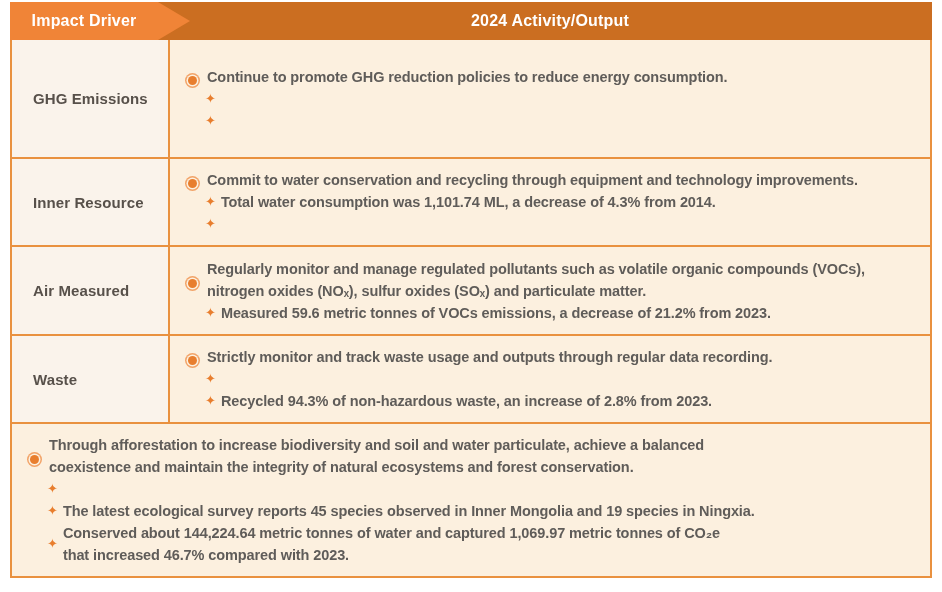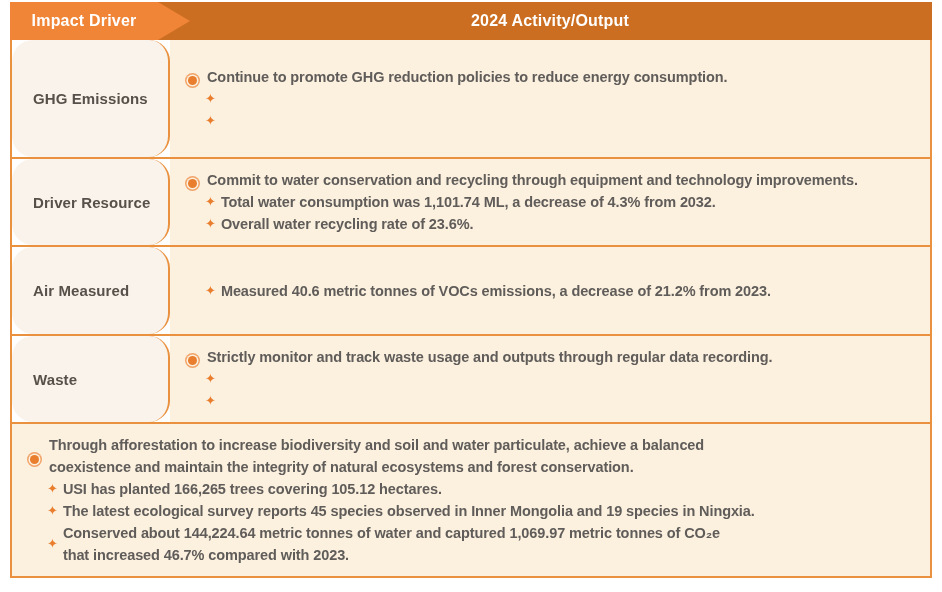--- a/index.html
+++ b/index.html
@@ -61,21 +61,20 @@
   .row:nth-child(2){min-height:88px;}
   .row:nth-child(3){min-height:89px;}
   .row:nth-child(4){min-height:88px;}
   .row:nth-child(5){min-height:154px;}
   .cell-driver{
     width:158px;flex:0 0 158px;
     background:var(--driver-col-bg);
     border-right:2px solid var(--border);
     display:flex;align-items:center;
     padding-left:21px;
-    border-radius:21px;
   }
   .driver-label{
     color:var(--driver-text);font-size:15px;font-weight:bold;
     letter-spacing:.1px;
   }
   .cell-activity{
     flex:1 1 auto;
     background:var(--activity-col-bg);
     display:flex;flex-direction:column;justify-content:center;
     padding:9px 10px 9px 15px;
@@ -125,84 +124,88 @@
   </div>
 
   <div class="item sub">
     <span class="bullet-star">✦</span>
   </div>
 </div>
   </div>
 
   <div class="row">
     <div class="cell-driver">
-      <span class="driver-label">Driver Resource</span>
+      <span class="driver-label">Inner Resource</span>
     </div>
     <div class="cell-activity">
   <div class="item main">
     <span class="bullet-ring"></span>
     <span class="item-text">Commit to water conservation and recycling through equipment and technology improvements.</span>
   </div>
 
   <div class="item sub">
     <span class="bullet-star">✦</span>
-    <span class="item-text">Total water consumption was 1,101.74 ML, a decrease of 4.3% from 2032.</span>
-  </div>
-
-  <div class="item sub">
-    <span class="bullet-star">✦</span>
-    <span class="item-text">Overall water recycling rate of 23.6%.</span>
+    <span class="item-text">Total water consumption was 1,101.74 ML, a decrease of 4.3% from 2014.</span>
+  </div>
+
+  <div class="item sub">
+    <span class="bullet-star">✦</span>
   </div>
 </div>
   </div>
 
   <div class="row">
     <div class="cell-driver">
       <span class="driver-label">Air Measured</span>
     </div>
     <div class="cell-activity">
-
-  <div class="item sub">
-    <span class="bullet-star">✦</span>
-    <span class="item-text">Measured 40.6 metric tonnes of VOCs emissions, a decrease of 21.2% from 2023.</span>
+  <div class="item main">
+    <span class="bullet-ring"></span>
+    <span class="item-text">Regularly monitor and manage regulated pollutants such as volatile organic compounds (VOCs),
+nitrogen oxides (NOₓ), sulfur oxides (SOₓ) and particulate matter.</span>
+  </div>
+
+  <div class="item sub">
+    <span class="bullet-star">✦</span>
+    <span class="item-text">Measured 59.6 metric tonnes of VOCs emissions, a decrease of 21.2% from 2023.</span>
   </div>
 </div>
   </div>
 
   <div class="row">
     <div class="cell-driver">
       <span class="driver-label">Waste</span>
     </div>
     <div class="cell-activity">
   <div class="item main">
     <span class="bullet-ring"></span>
     <span class="item-text">Strictly monitor and track waste usage and outputs through regular data recording.</span>
   </div>
 
   <div class="item sub">
     <span class="bullet-star">✦</span>
   </div>
 
   <div class="item sub">
     <span class="bullet-star">✦</span>
+    <span class="item-text">Recycled 94.3% of non-hazardous waste, an increase of 2.8% from 2023.</span>
   </div>
 </div>
   </div>
 
   <div class="row">
     <div class="cell-activity">
   <div class="item main">
     <span class="bullet-ring"></span>
     <span class="item-text">Through afforestation to increase biodiversity and soil and water particulate, achieve a balanced
 coexistence and maintain the integrity of natural ecosystems and forest conservation.</span>
   </div>
 
   <div class="item sub">
     <span class="bullet-star">✦</span>
-    <span class="item-text">USI has planted 166,265 trees covering 105.12 hectares.</span>
   </div>
 
   <div class="item sub">
     <span class="bullet-star">✦</span>
     <span class="item-text">The latest ecological survey reports 45 species observed in Inner Mongolia and 19 species in Ningxia.</span>
   </div>
 
   <div class="item sub">
     <span class="bullet-star">✦</span>
     <span class="item-text">Conserved about 144,224.64 metric tonnes of water and captured 1,069.97 metric tonnes of CO₂e

